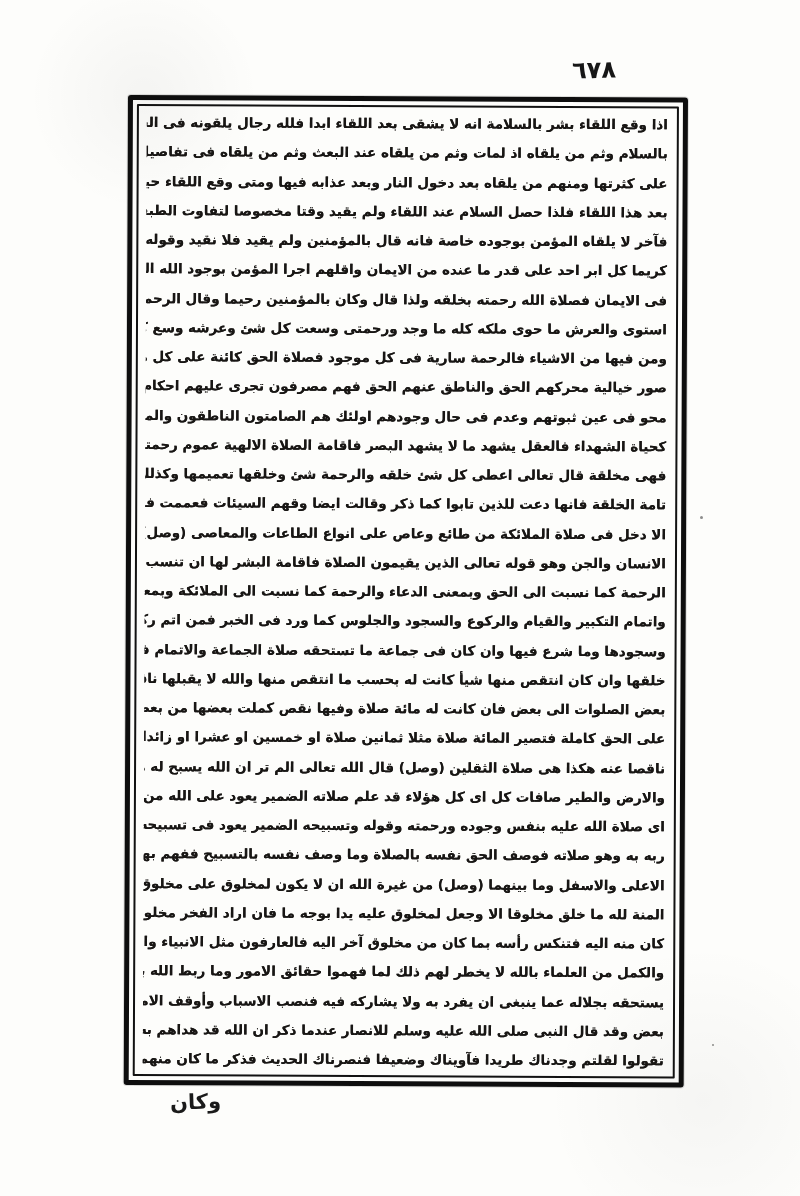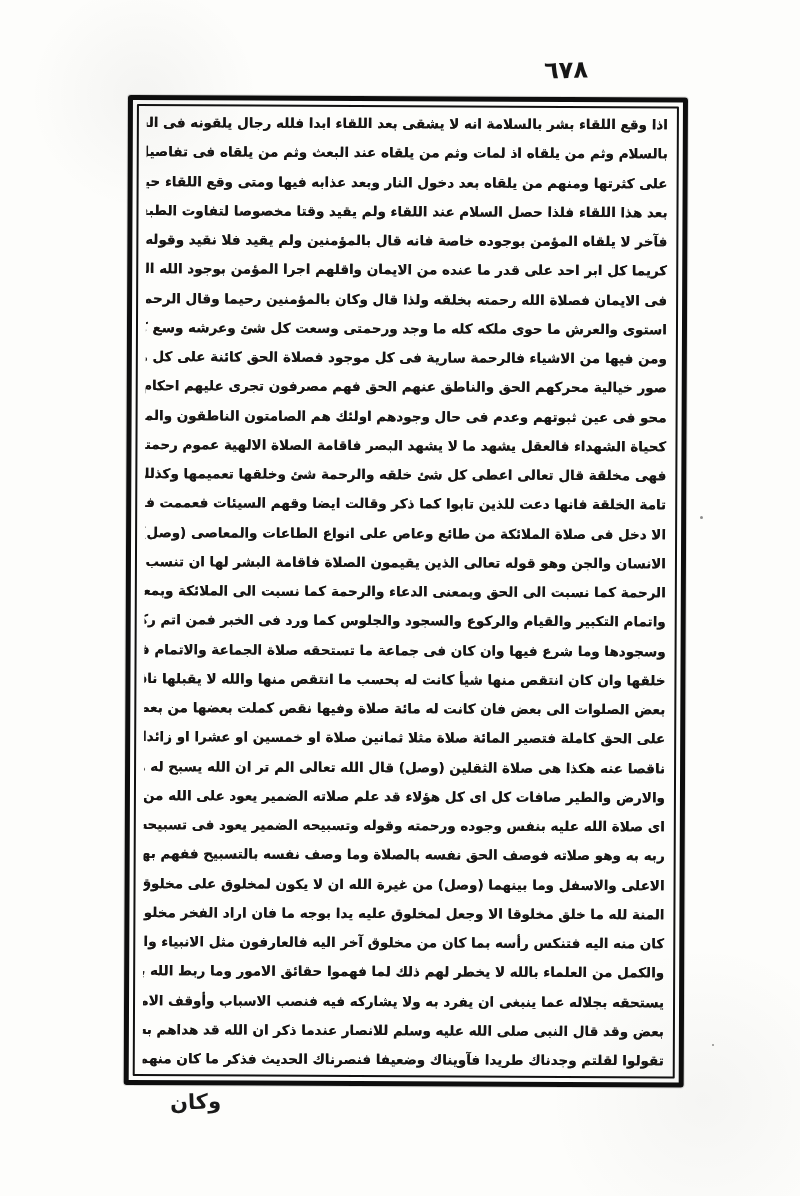--- a/index.html
+++ b/index.html
@@ -15,21 +15,21 @@
     background:
       radial-gradient(circle at 18% 8%, rgba(0,0,0,0.035), transparent 9%),
       radial-gradient(circle at 88% 92%, rgba(0,0,0,0.03), transparent 12%),
       #fdfdfb;
     overflow: hidden;
     color: #151515;
   }
   .page-number {
     position: absolute;
     top: 56px;
-    left: 544px;
+    left: 572px;
     font-size: 24px;
     font-weight: 700;
     color: #161616;
     letter-spacing: 2px;
     transform: rotate(-1deg);
   }
   .frame-outer {
     position: absolute;
     left: 128px;
     top: 95px;

